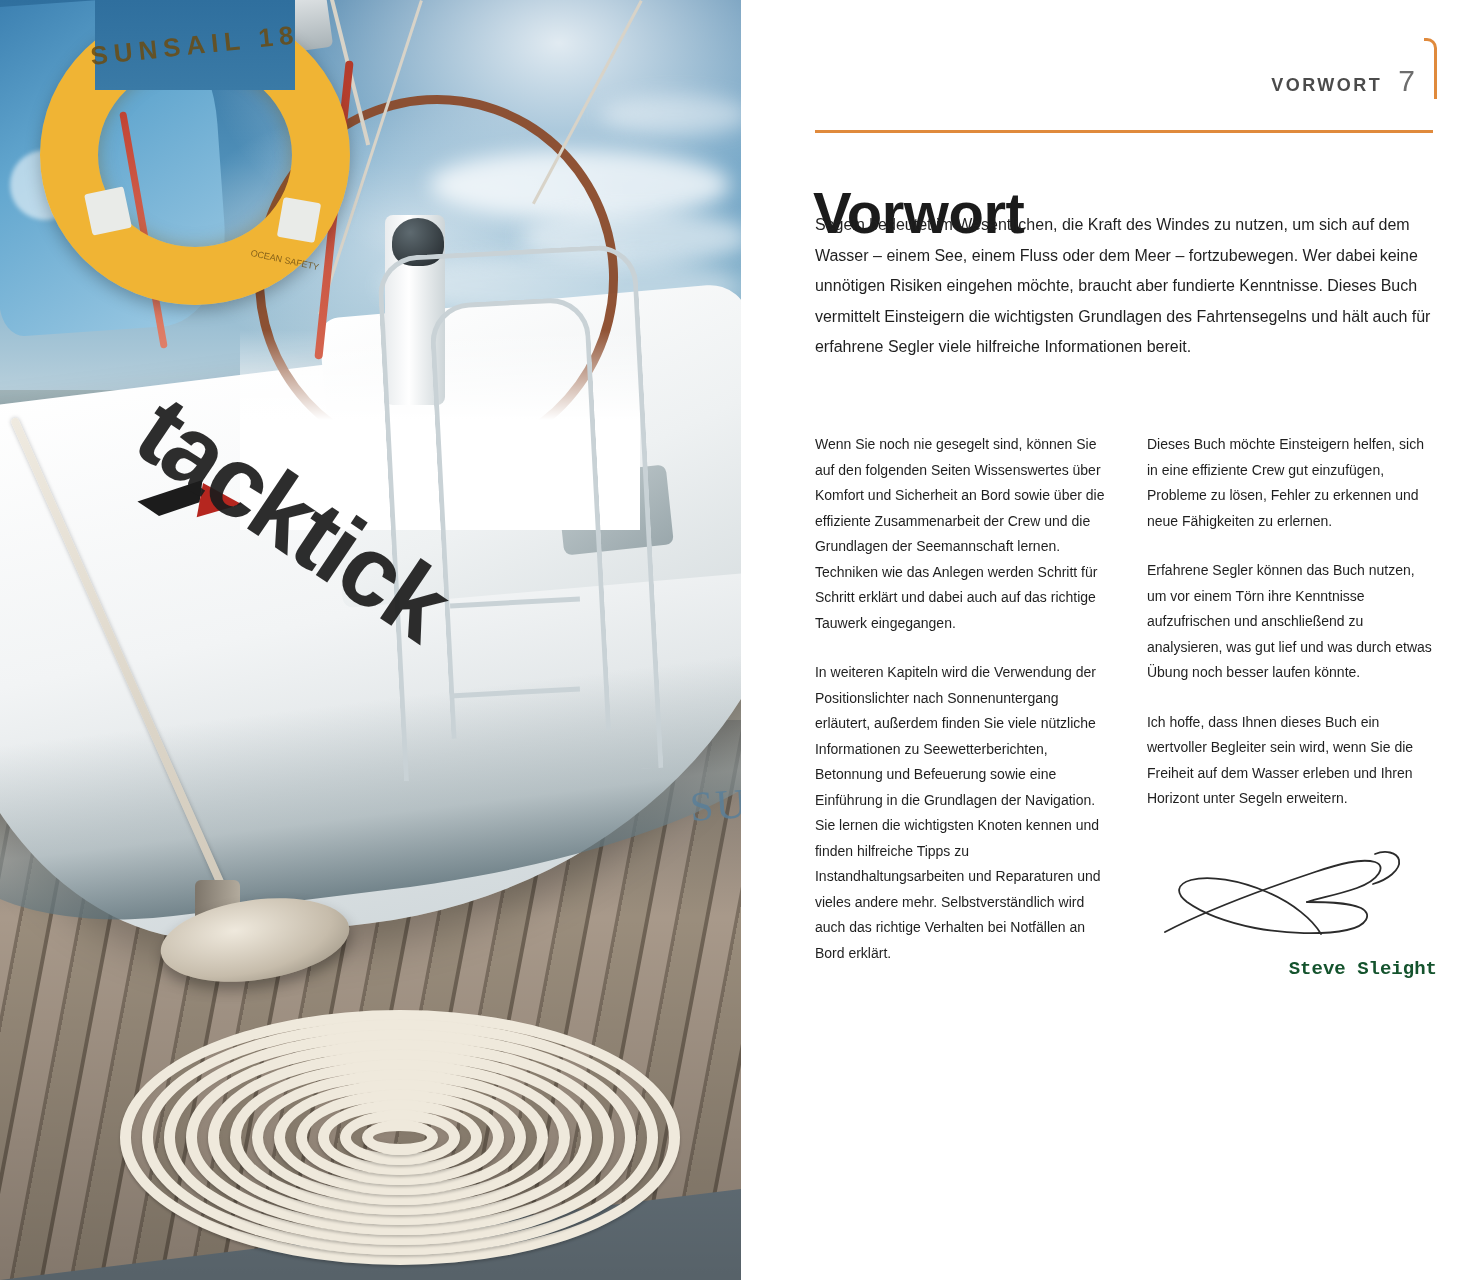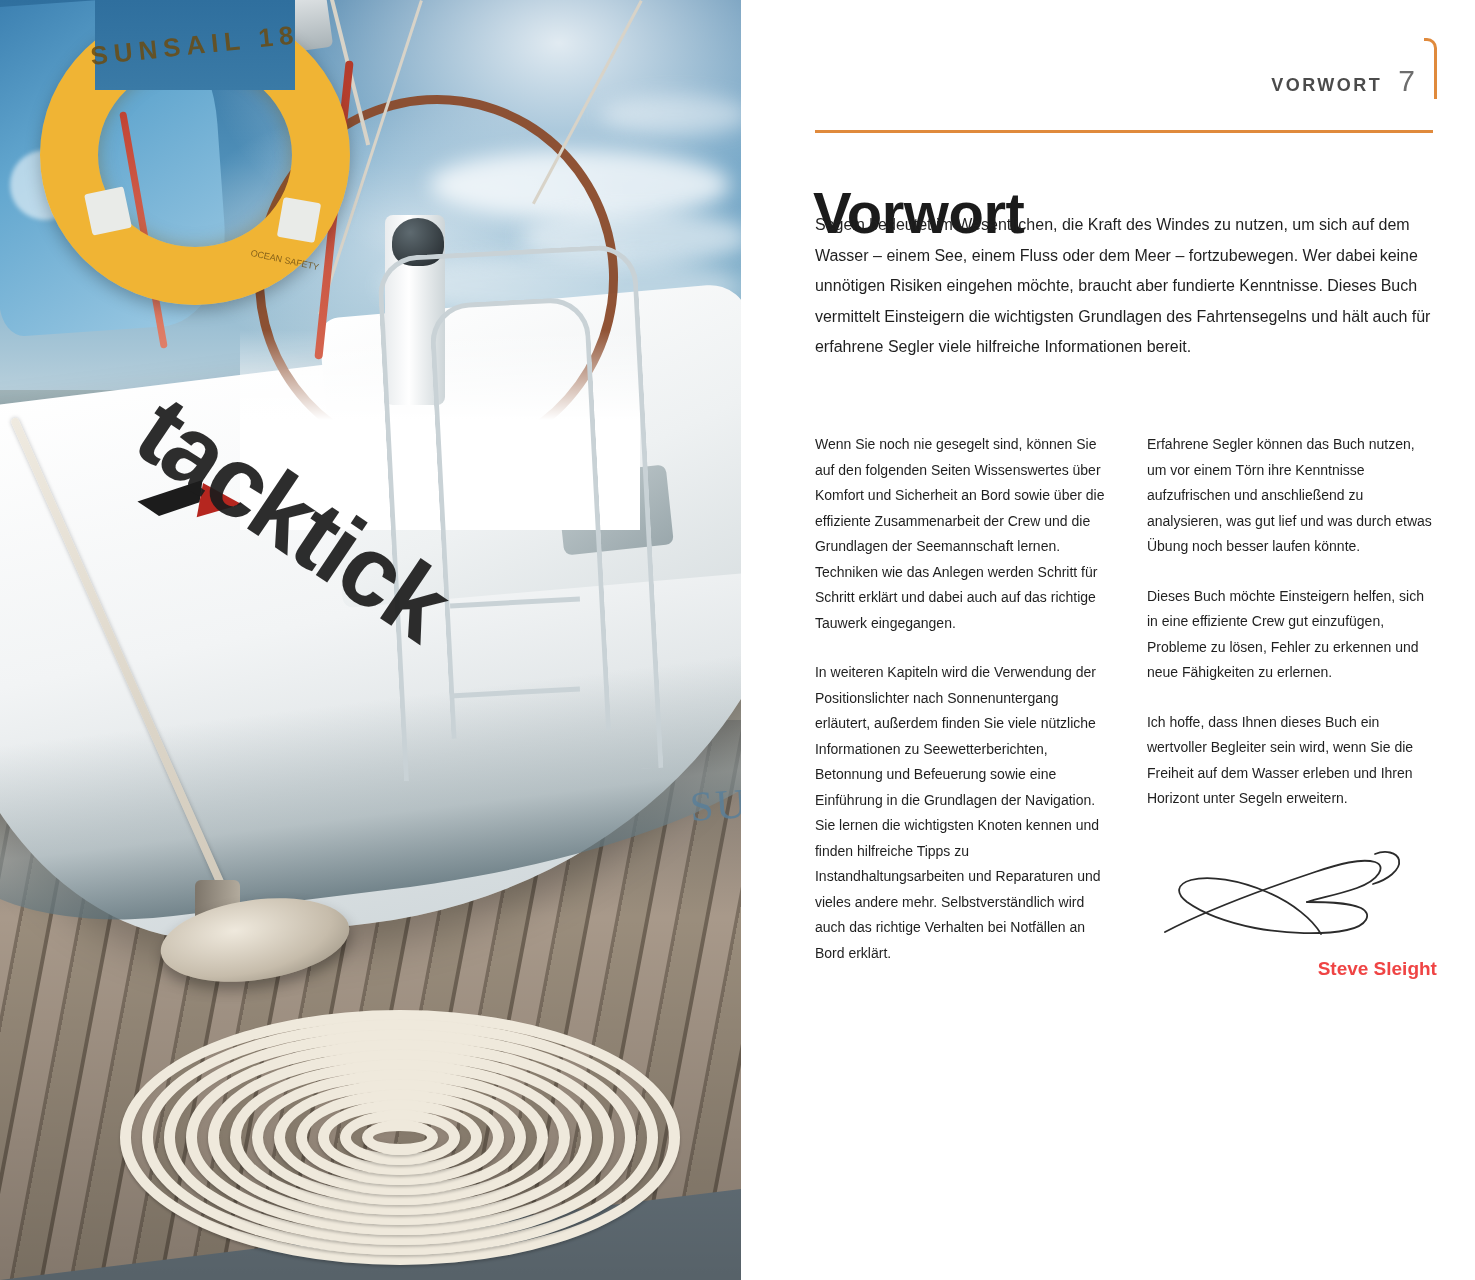--- a/index.html
+++ b/index.html
@@ -389,22 +389,23 @@
   .signature {
     position: absolute;
     left: 0; top: 0;
   }
   .sig-name {
     position: absolute;
     right: 0px;
     top: 122px;
     font-size: 19px;
     font-weight: bold;
-    color: #ef4444;
+    color: #14532d;
     white-space: nowrap;
+    font-family: Liberation Mono, monospace;
   }
 </style>
 </head>
 <body>
 
 <div class="page">
 
   <div class="photo">
     <div class="sky"></div>
     <div class="cloud c4"></div>
@@ -492,22 +493,22 @@
     <h1 class="title">Vorwort</h1>
 
     <div class="lede">Segeln bedeutet im Wesentlichen, die Kraft des Windes zu nutzen, um sich auf dem Wasser – einem See, einem Fluss oder dem Meer – fortzubewegen. Wer dabei keine unnötigen Risiken eingehen möchte, braucht aber fundierte Kenntnisse. Dieses Buch vermittelt Einsteigern die wichtigsten Grundlagen des Fahrtensegelns und hält auch für erfahrene Segler viele hilfreiche Informationen bereit.</div>
 
     <div class="cols">
       <div class="col">
         <p>Wenn Sie noch nie gesegelt sind, können Sie auf den folgenden Seiten Wissenswertes über Komfort und Sicherheit an Bord sowie über die effiziente Zusammenarbeit der Crew und die Grundlagen der Seemannschaft lernen. Techniken wie das Anlegen werden Schritt für Schritt erklärt und dabei auch auf das richtige Tauwerk eingegangen.</p>
         <p>In weiteren Kapiteln wird die Verwendung der Positionslichter nach Sonnenuntergang erläutert, außerdem finden Sie viele nützliche Informationen zu Seewetterberichten, Betonnung und Befeuerung sowie eine Einführung in die Grundlagen der Navigation. Sie lernen die wichtigsten Knoten kennen und finden hilfreiche Tipps zu Instandhaltungsarbeiten und Reparaturen und vieles andere mehr. Selbstverständlich wird auch das richtige Verhalten bei Notfällen an Bord erklärt.</p>
       </div>
       <div class="col">
+        <p>Dieses Buch möchte Einsteigern helfen, sich in eine effiziente Crew gut einzufügen, Probleme zu lösen, Fehler zu erkennen und neue Fähigkeiten zu erlernen.</p>
         <p>Erfahrene Segler können das Buch nutzen, um vor einem Törn ihre Kenntnisse aufzufrischen und anschließend zu analysieren, was gut lief und was durch etwas Übung noch besser laufen könnte.</p>
-        <p>Dieses Buch möchte Einsteigern helfen, sich in eine effiziente Crew gut einzufügen, Probleme zu lösen, Fehler zu erkennen und neue Fähigkeiten zu erlernen.</p>
         <p>Ich hoffe, dass Ihnen dieses Buch ein wertvoller Begleiter sein wird, wenn Sie die Freiheit auf dem Wasser erleben und Ihren Horizont unter Segeln erweitern.</p>
 
         <div class="sig-wrap">
           <div class="signature">
             <svg width="290" height="120" viewBox="0 0 290 120">
               <g fill="none" stroke="#2b2b2b" stroke-width="1.8" stroke-linecap="round">
                 <path d="M18 96 C60 74 120 52 168 36 C192 28 214 22 228 26 C240 30 232 44 210 52 C190 59 172 62 160 66"></path>
                 <path d="M160 66 C176 66 200 66 214 72 C226 78 220 90 200 94 C176 99 140 98 108 92 C78 86 54 76 40 66 C28 57 30 48 44 44 C62 39 92 44 120 56 C146 67 166 84 174 98"></path>
                 <path d="M228 18 C238 14 250 16 252 24 C254 34 240 44 226 48"></path>
               </g>

